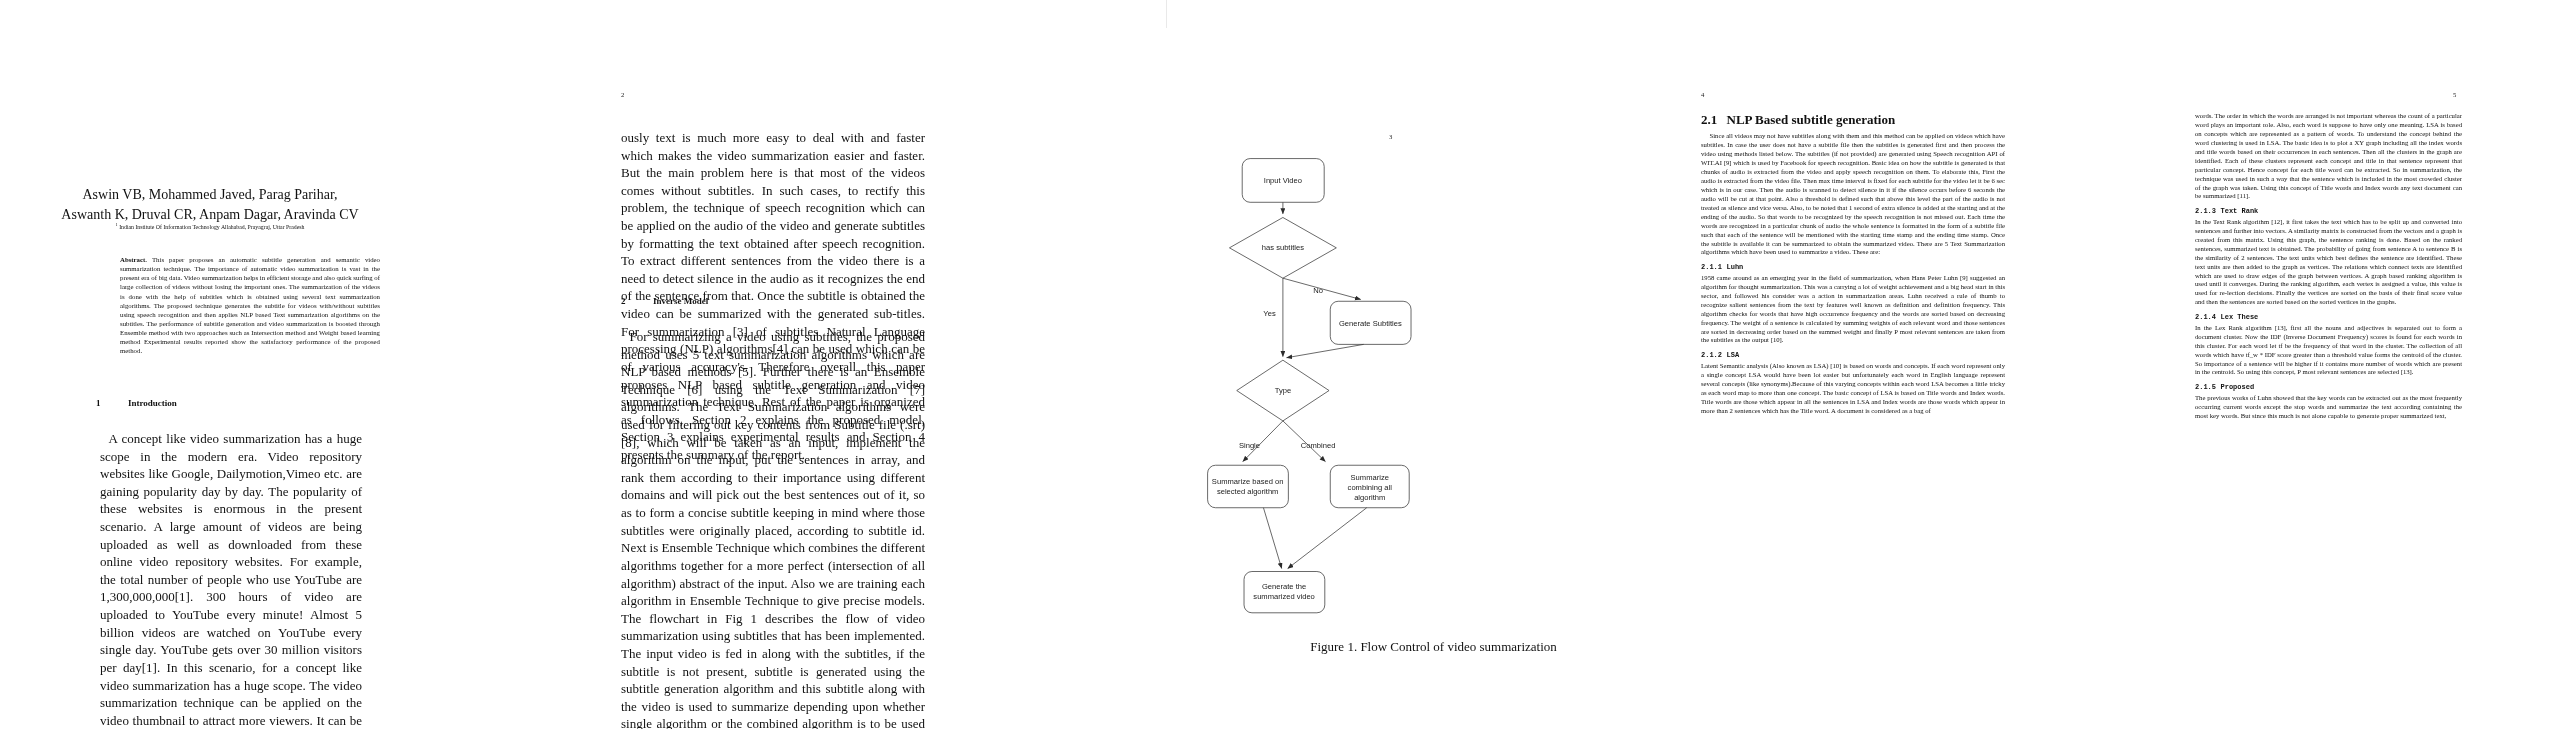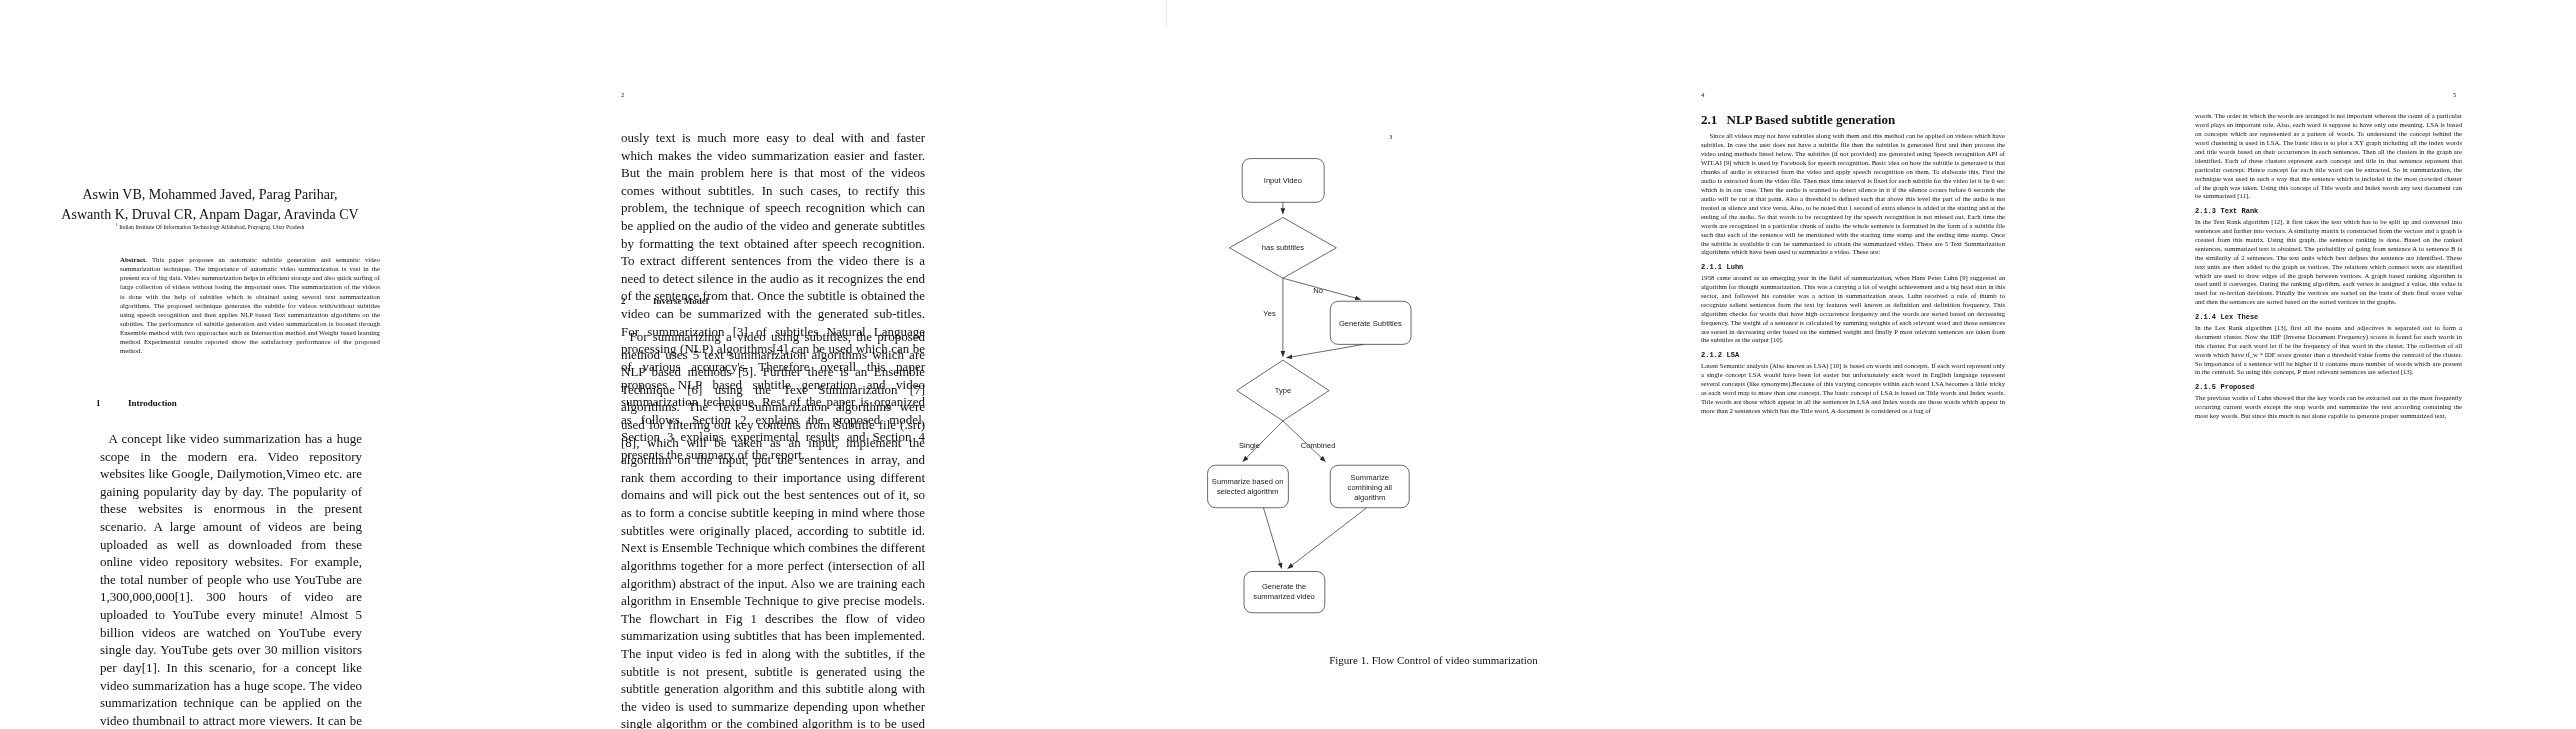--- a/index.html
+++ b/index.html
@@ -28,21 +28,21 @@
   .h1{position:absolute;font-weight:bold;font-size:9px;}
   .h1 .num{display:inline-block;width:32px;}
   .body-col{font-size:13px;line-height:1.355;text-align:justify;}
 
   
   .p2{left:462px;width:705px;}
 
   
   .p3{left:1166px;width:535px;margin-top:28px;}
   .flow{position:absolute;left:0;top:0;width:535px;height:668px;}
-  .fcap{position:absolute;left:49px;top:626px;width:437px;text-align:center;font-size:11px;}
+  .fcap{position:absolute;left:49px;top:611px;width:437px;text-align:center;font-size:13px;}
 
   
   .p4{left:1701px;width:462px;}
 
   
   .p5{left:2163px;width:413px;}
 
   .blk{position:absolute;text-align:justify;}
   .h2{font-weight:bold;font-size:13px;margin:0 0 4.3px 0;}
   .h2 .num{display:inline-block;width:25.5px;}

